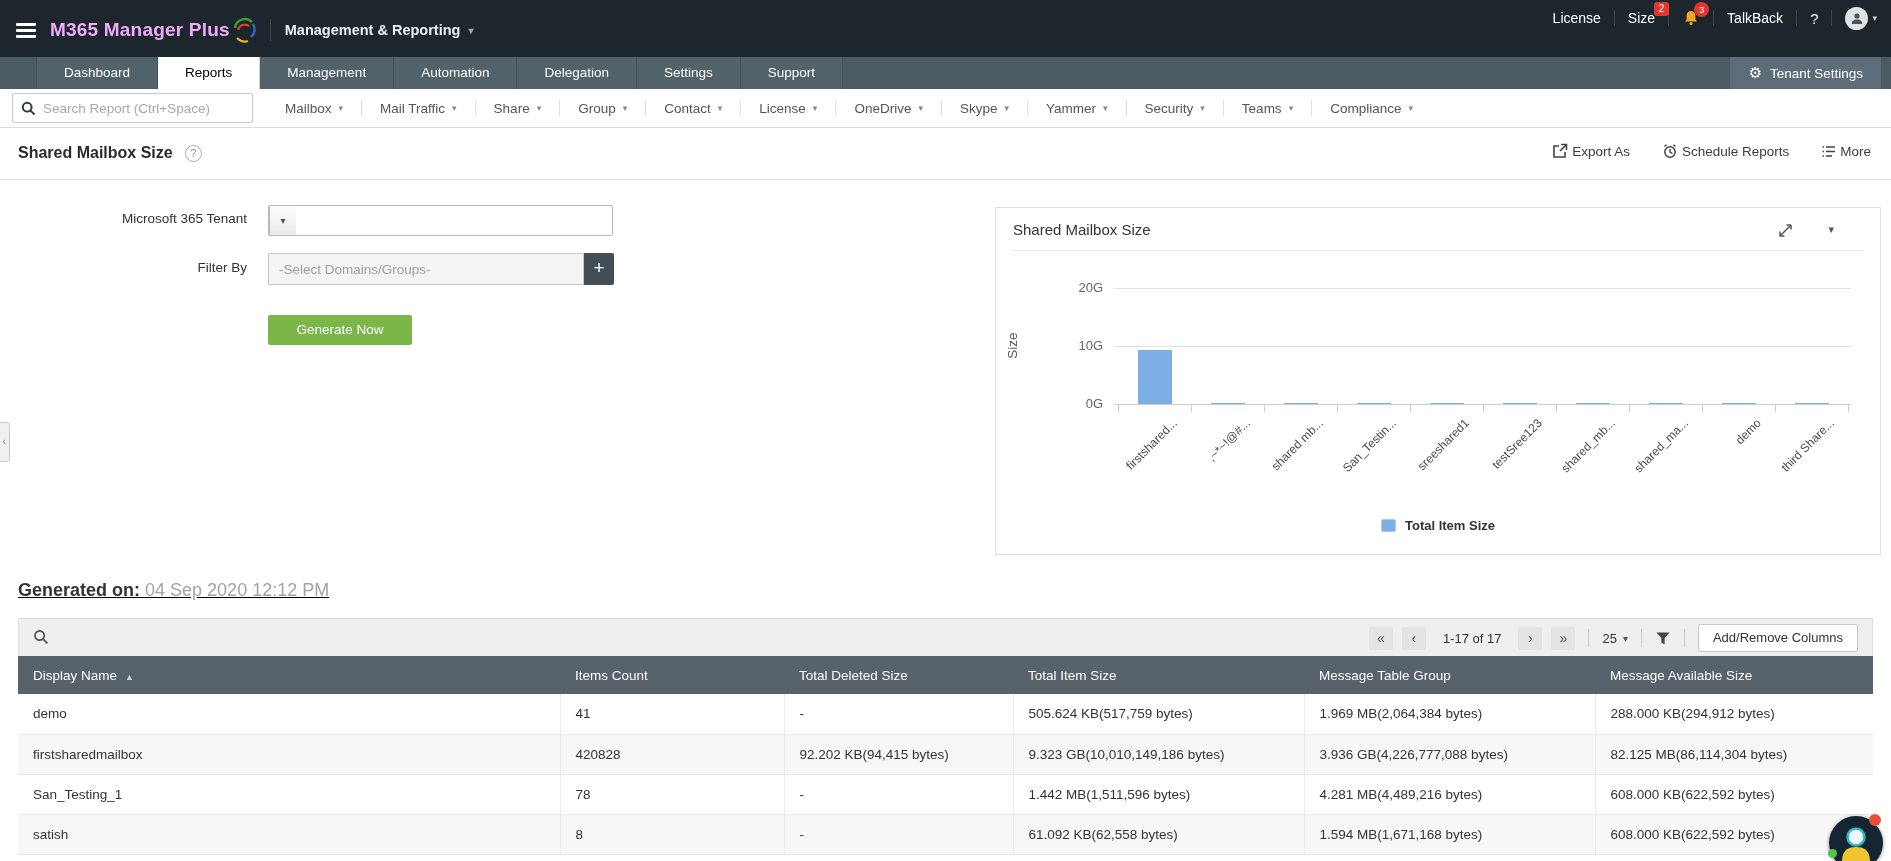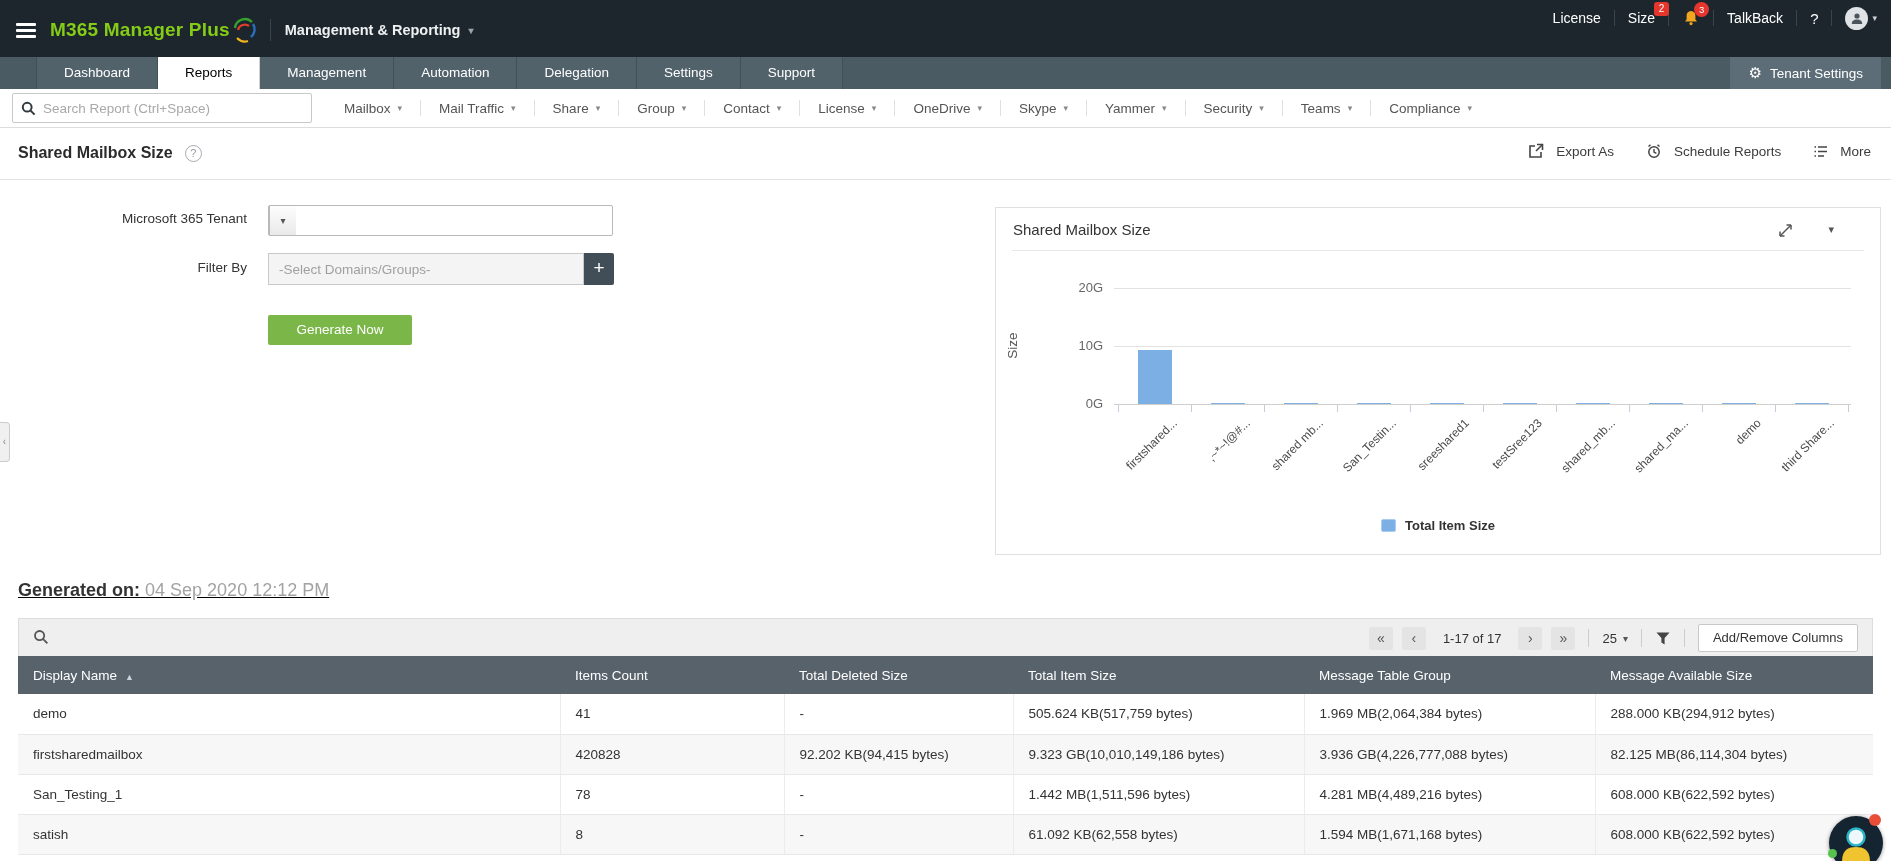--- a/index.html
+++ b/index.html
@@ -5,21 +5,21 @@
   * { box-sizing: border-box; margin: 0; padding: 0; }
   body { font-family: "Liberation Sans", sans-serif; background: #fff; }
   .screen { position: relative; width: 1891px; height: 861px; overflow: hidden; background: #fff; }
 
   
   .topbar { position: absolute; left: 0; top: 0; width: 100%; height: 57px; background: #1d262c; }
   .topbar-left { position: absolute; left: 16px; top: 14px; height: 32px; display: flex; align-items: center; gap: 14px; }
   .hamburger { width: 20px; height: 15px; display: flex; flex-direction: column; justify-content: space-between; cursor: pointer; }
   .hamburger span { display: block; height: 3px; background: #fff; border-radius: 1px; }
   .logo-wrap { display: flex; align-items: center; gap: 2px; }
-  .logo-text { color: #84cc16; font-size: 19px; font-weight: bold; letter-spacing: .2px; }
+  .logo-text { color: #f0abfc; font-size: 19px; font-weight: bold; letter-spacing: .2px; }
   .topbar-divider { width: 1px; height: 22px; background: #39444b; }
   .module-switch { display: flex; align-items: center; gap: 8px; color: #eef1f2; font-size: 14.5px; font-weight: bold; cursor: pointer; }
   .caret { font-size: 10px; color: #9aa4aa; }
   .topbar-right { position: absolute; right: 14px; top: 6px; height: 24px; display: flex; align-items: center; gap: 13px; color: #fff; font-size: 14px; }
   .tb-item { display: flex; align-items: center; cursor: pointer; position: relative; }
   .tb-sep { width: 1px; height: 16px; background: #39444b; }
   .badge { position: absolute; top: -8px; right: -14px; min-width: 15px; height: 14px; background: #e5362e; color: #fff; font-size: 10px; line-height: 14px; text-align: center; border-radius: 3px; padding: 0 3px; }
   .bell-badge { position: absolute; top: -7px; right: -9px; width: 15px; height: 15px; background: #e5362e; color: #fff; font-size: 9.5px; line-height: 15px; text-align: center; border-radius: 50%; }
   .avatar-circle { width: 23px; height: 23px; border-radius: 50%; background: #dfe3e6; display: flex; align-items: center; justify-content: center; }
   .avatar-caret { font-size: 9px; color: #cfd4d8; margin-left: 4px; }
@@ -29,34 +29,34 @@
   .navrow { position: absolute; left: 0; top: 57px; width: 100%; height: 32px; background: #4b5b64; }
   .tabs { position: absolute; left: 36px; top: 0; height: 32px; display: flex; }
   .tab { height: 32px; line-height: 32px; padding: 0 27px; color: #fff; font-size: 13.5px; background: #51626b; border-right: 1px solid rgba(0,0,0,.18); cursor: pointer; }
   .tab:first-child { border-left: 1px solid rgba(0,0,0,.18); }
   .tab.active { background: #fff; color: #000000; }
   .tenant-settings { position: absolute; right: 10px; top: 0; height: 32px; padding: 0 18px; background: #5d6d77; color: #fff; font-size: 13.5px; display: flex; align-items: center; gap: 8px; cursor: pointer; }
   .gear { font-size: 15px; color: #fff; }
 
   
   .subnav { position: absolute; left: 0; top: 89px; width: 100%; height: 39px; background: #fff; border-bottom: 1px solid #ddd; display: flex; align-items: center; padding-left: 12px; }
-  .search-box { width: 300px; height: 30px; border: 1px solid #c9c9c9; border-radius: 2px; display: flex; align-items: center; padding: 0 8px; gap: 7px; background: #fff; }
+  .search-box { width: 241px; height: 30px; border: 1px solid #c9c9c9; border-radius: 2px; display: flex; align-items: center; padding: 0 8px; gap: 7px; background: #fff; }
   .search-box input { border: 0; outline: 0; flex: 1; font-size: 13.5px; font-family: "Liberation Sans", sans-serif; color: #333; }
   .search-box input::placeholder { color: #a9a9a9; }
   .sn-item { display: flex; align-items: center; gap: 7px; padding: 0 18px; height: 16px; border-right: 1px solid #e0e0e0; color: #555; font-size: 13.5px; cursor: pointer; white-space: nowrap; }
   .sn-item:last-child { border-right: 0; }
   .sn-caret { font-size: 9px; color: #888; }
 
   
   .titlerow { position: absolute; left: 0; top: 128px; width: 100%; height: 52px; border-bottom: 1px solid #e3e3e3; }
   .page-title-wrap { position: absolute; left: 18px; top: 16px; display: flex; align-items: center; gap: 12px; }
   .page-title { font-size: 16px; font-weight: bold; color: #2b2b2b; }
   .q-circle { width: 17px; height: 17px; border: 1px solid #a6abb0; border-radius: 50%; color: #969ba0; font-size: 11px; line-height: 15px; text-align: center; cursor: pointer; }
   .title-actions { position: absolute; right: 20px; top: 15px; display: flex; align-items: center; gap: 32px; font-size: 13.5px; color: #3c3c3c; }
-  .ta-item { display: flex; align-items: center; gap: 12px; cursor: pointer; }
+  .ta-item { display: flex; align-items: center; gap: 4px; cursor: pointer; }
 
   
   .form-label { position: absolute; width: 247px; text-align: right; font-size: 13.5px; color: #333; }
   .tenant-select { position: absolute; left: 268px; top: 205px; width: 345px; height: 31px; border: 1px solid #b9b9b9; border-radius: 2px; background: #fff; display: flex; cursor: pointer; }
   .tenant-select .val { flex: 1; font-size: 13.5px; color: #333; line-height: 29px; padding: 0 10px; overflow: hidden; white-space: nowrap; }
   .sel-arrow { width: 27px; border-left: 1px solid #b9b9b9; background: linear-gradient(#fdfdfd,#e9e9e9); display: flex; align-items: center; justify-content: center; color: #555; font-size: 10px; }
   .filter-input { position: absolute; left: 268px; top: 253px; width: 316px; height: 32px; border: 1px solid #c9c9c9; background: #f4f4f4; font-size: 13.5px; padding: 0 10px; color: #333; font-family: "Liberation Sans", sans-serif; outline: none; }
   .filter-input::placeholder { color: #a0a0a0; }
   .plus-btn { position: absolute; left: 584px; top: 253px; width: 30px; height: 32px; background: #414e57; color: #fff; font-size: 19px; line-height: 30px; text-align: center; border-radius: 0 2px 2px 0; cursor: pointer; }
   .generate-btn { position: absolute; left: 268px; top: 315px; width: 144px; height: 30px; background: #7ab648; color: #fff; font-size: 13.5px; text-align: center; line-height: 30px; border-radius: 2px; cursor: pointer; }

